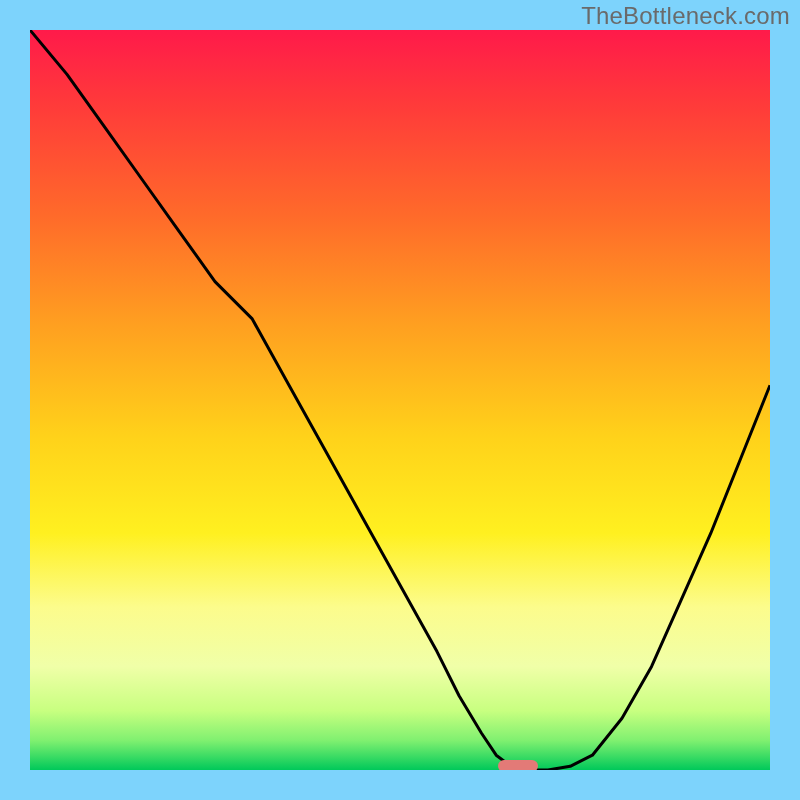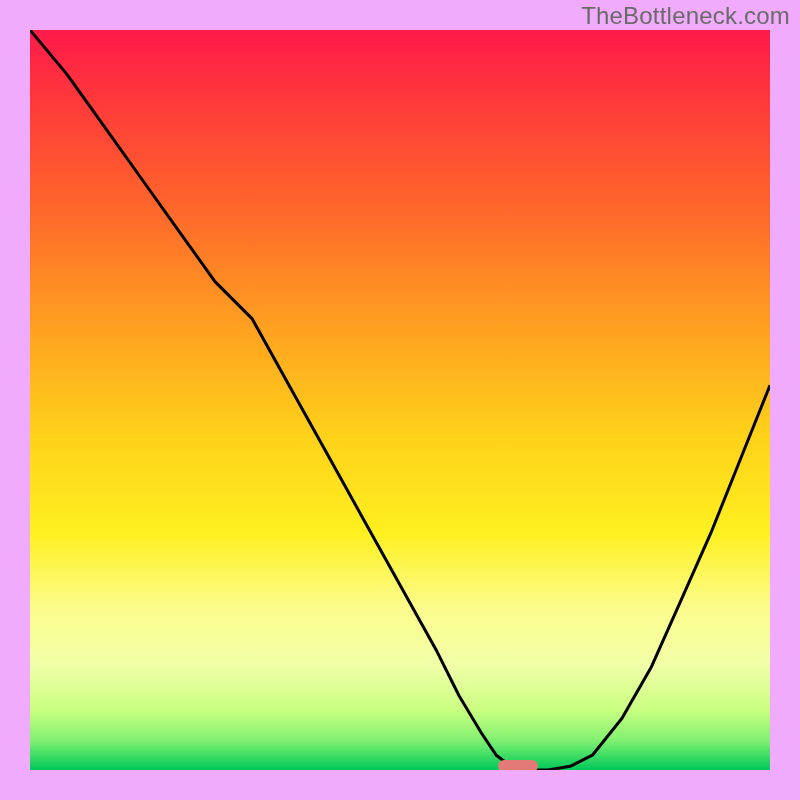--- a/index.html
+++ b/index.html
@@ -8,21 +8,21 @@
     width: 800px;
     height: 800px;
     background: #000;
     font-family: Arial, Helvetica, sans-serif;
     overflow: hidden;
   }
   .frame {
     position: relative;
     width: 800px;
     height: 800px;
-    background: #f0abfc;
+    background: #7dd3fc;
   }
   .watermark {
     position: absolute;
     top: 2px;
     right: 10px;
     color: #6a6a6a;
     font-size: 24px;
     font-weight: 400;
     font-family: Arial, Helvetica, sans-serif;
     letter-spacing: 0.2px;

